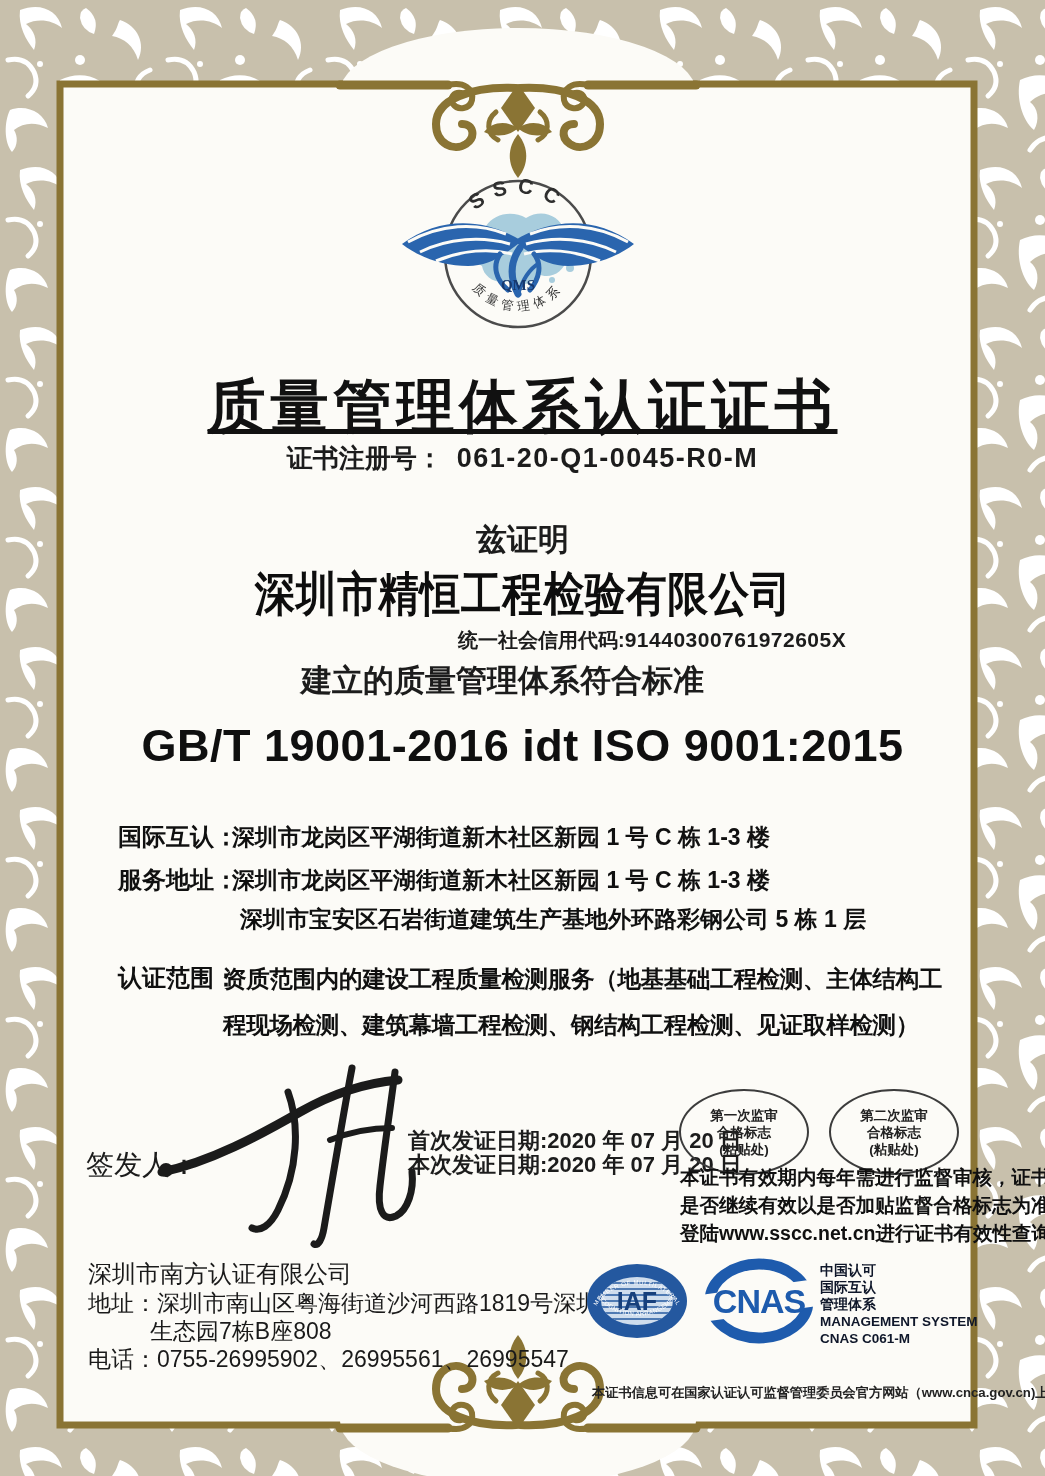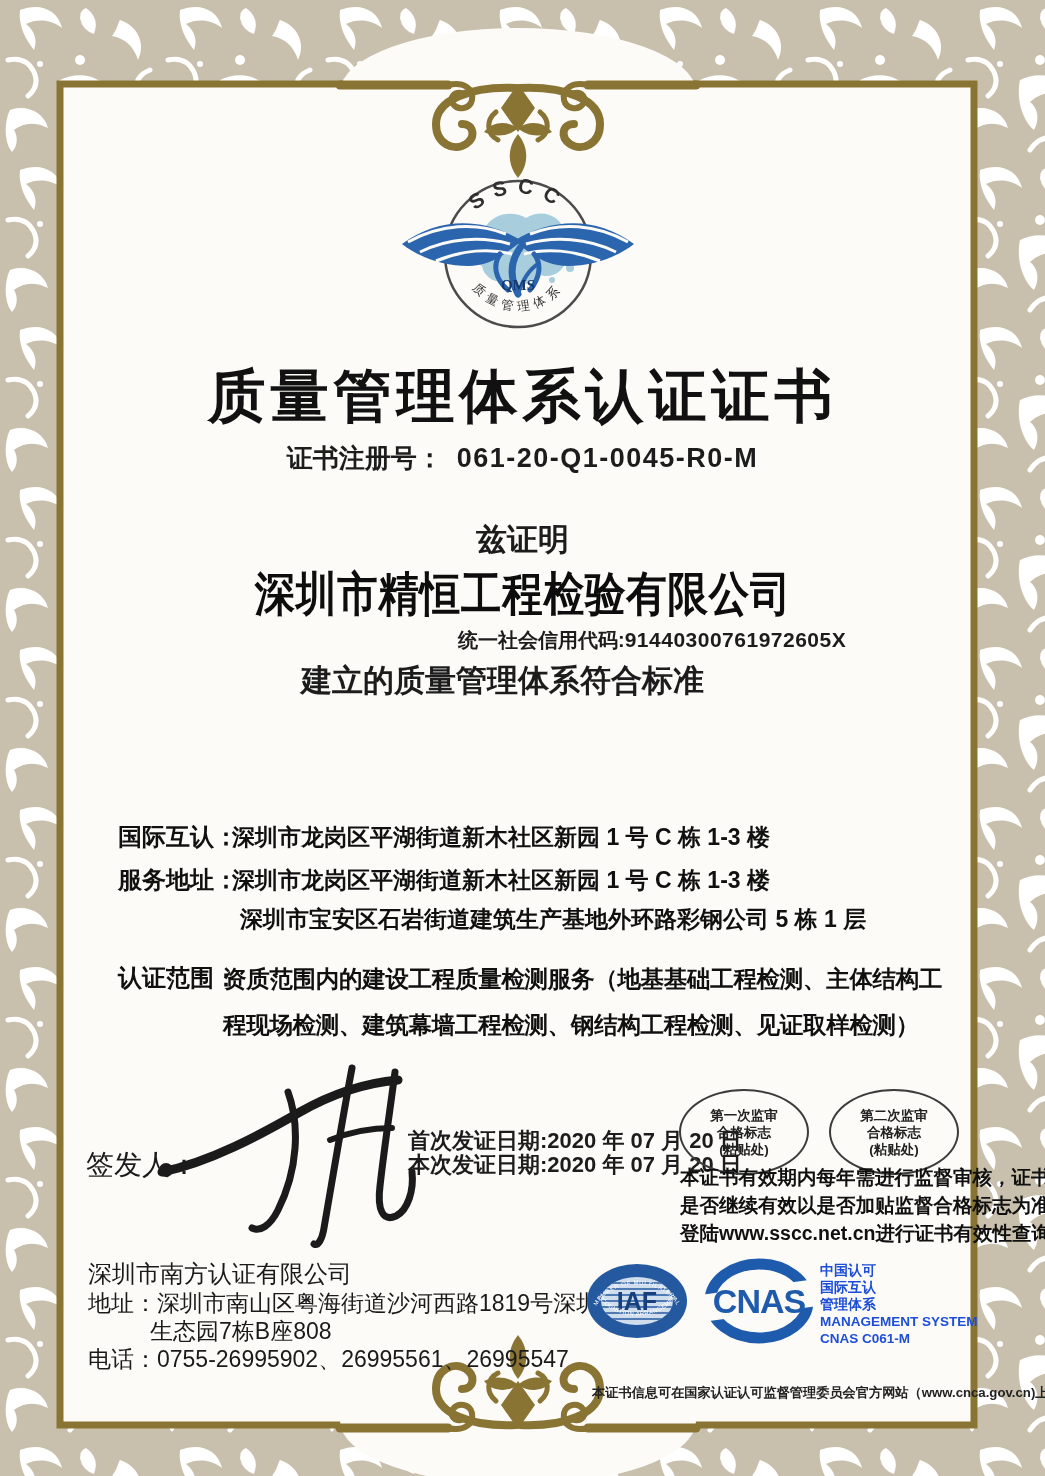--- a/index.html
+++ b/index.html
@@ -4,21 +4,21 @@
 <style>
   html,body{margin:0;padding:0;background:#e8e4da;}
   #page{
     position:relative;width:1045px;height:1476px;overflow:hidden;
     font-family:"Liberation Sans","DejaVu Sans",sans-serif;color:#1c1c1c;
     background:#c8c0ac;
   }
   .abs{position:absolute;}
   .ctr{left:0;right:0;text-align:center;}
   .cjk{font-family:"Liberation Sans","DejaVu Sans",sans-serif;}
-  .title{top:358px;font-size:58px;font-weight:900;letter-spacing:5px;color:#111;}
+  .title{top:368px;font-size:58px;font-weight:900;letter-spacing:5px;color:#111;text-decoration:underline;}
   .regline{top:441px;font-size:26px;font-weight:600;}
   .regline .num{font-size:27px;font-weight:600;letter-spacing:1.5px;font-family:"Liberation Sans",sans-serif;margin-left:14px;}
   .certify{top:519px;font-size:31px;font-weight:600;}
   .company{top:563px;font-size:47px;font-weight:900;letter-spacing:1px;color:#0d0d0d;}
   .company>span{display:inline-block;transform:scaleX(.86);transform-origin:center;}
   .credit{left:458px;top:627px;font-size:20px;font-weight:700;}
   .credit .num{font-family:"Liberation Sans",sans-serif;font-size:21px;letter-spacing:.5px;}
   .statement{top:660px;font-size:31px;font-weight:600;transform:translateX(-20px);}
   .standard{top:720px;font-size:45px;font-weight:700;letter-spacing:.5px;color:#0f0f0f;}
   .fieldlabel{font-size:24px;font-weight:700;color:#101010;}
@@ -27,21 +27,21 @@
   .signer{left:86px;top:1146px;font-size:28px;font-weight:500;}
   .daterow{left:408px;font-size:22px;font-weight:700;white-space:nowrap;}
   .daterow .dval{margin-left:0;}
   .stamp{
     width:126px;height:82px;border:2px solid #3c3c3c;border-radius:50%;
     display:flex;flex-direction:column;align-items:center;justify-content:center;
     font-size:13.5px;font-weight:600;line-height:17px;color:#222;background:transparent;
   }
   .noteline{left:680px;font-size:19.5px;font-weight:600;color:#101010;white-space:nowrap;}
   .footline{font-size:23px;font-weight:500;color:#1a1a1a;white-space:nowrap;}
-  .cnastext{font-size:14px;line-height:17px;color:#1d4ed8;font-weight:600;}
+  .cnastext{font-size:14px;line-height:17px;color:#0f172a;font-weight:600;}
   .cnastext .en{font-family:"Liberation Sans",sans-serif;font-size:13.5px;font-weight:600;}
   .bottomnote{left:592px;top:1384px;font-size:13.2px;font-weight:700;color:#222;white-space:nowrap;}
 </style>
 </head>
 <body>
 
 <div id="page">
 
   <svg class="abs" style="left:0;top:0" width="1045" height="1476" viewBox="0 0 1045 1476">
     <defs>
@@ -141,20 +141,21 @@
   <div class="abs ctr regline">
     <span>证书注册号：</span><span class="num">061-20-Q1-0045-R0-M</span>
   </div>
 
   <div class="abs ctr company"><span>深圳市精恒工程检验有限公司</span></div>
   <div class="abs ctr certify">兹证明</div>
   <div class="abs credit">
     <span>统一社会信用代码:</span><span class="num">91440300761972605X</span>
   </div>
   <div class="abs ctr statement">建立的质量管理体系符合标准</div>
+  <div class="abs ctr standard">GB/T 19001-2016 idt ISO 9001:2015</div>
 
   <div class="abs fieldlabel" style="left:118px;top:821px">国际互认：</div>
   <div class="abs fieldtext" style="left:232px;top:822px">深圳市龙岗区平湖街道新木社区新园 1 号 C 栋 1-3 楼</div>
   <div class="abs fieldlabel" style="left:118px;top:864px">服务地址：</div>
   <div class="abs fieldtext" style="left:232px;top:865px">深圳市龙岗区平湖街道新木社区新园 1 号 C 栋 1-3 楼</div>
   <div class="abs fieldtext" style="left:240px;top:904px">深圳市宝安区石岩街道建筑生产基地外环路彩钢公司 5 栋 1 层</div>
 
   <div class="abs fieldlabel" style="left:118px;top:962px">认证范围：</div>
   <div class="abs scopetext" style="left:223px;top:1009px">程现场检测、建筑幕墙工程检测、钢结构工程检测、见证取样检测）</div>
   <div class="abs scopetext" style="left:223px;top:963px">资质范围内的建设工程质量检测服务（地基基础工程检测、主体结构工</div>

